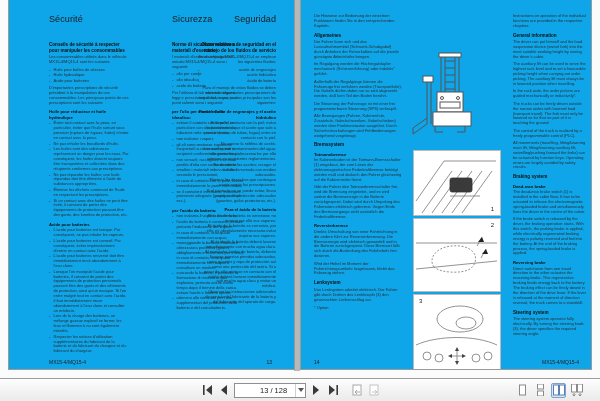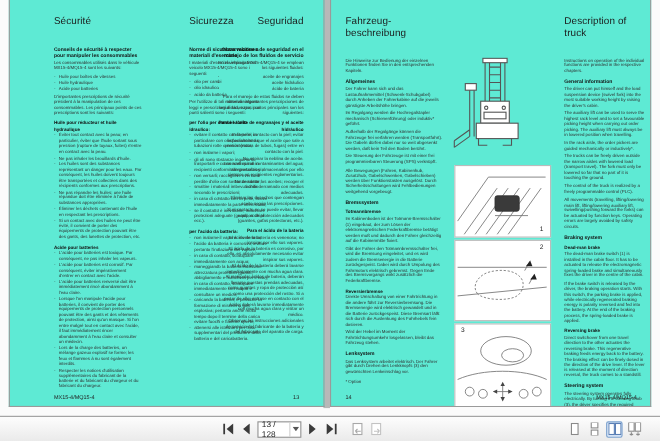--- a/index.html
+++ b/index.html
@@ -1,41 +1,41 @@
 <!DOCTYPE html>
 <html><head>
 <meta charset="utf-8">
 <style>
   html,body{margin:0;padding:0;}
   body{width:600px;height:401px;overflow:hidden;position:relative;background:#fbfbfb;
        font-family:"Liberation Sans",sans-serif;-webkit-font-smoothing:antialiased;}
   .viewer{position:absolute;left:0;top:0;width:600px;height:378px;background:#fbfbfb;}
   .spine{position:absolute;left:294px;top:0;width:6px;height:371px;background:#b8b8b8;}
-  .page{position:absolute;top:0;height:370px;background:#5eead4;border:1px solid #9a9a9a;border-top:none;overflow:hidden;box-sizing:border-box;}
+  .page{position:absolute;top:0;height:370px;background:#0ea5e9;border:1px solid #9a9a9a;border-top:none;overflow:hidden;box-sizing:border-box;}
   #page-left{left:8px;width:287px;}
   #page-right{left:300px;width:292px;}
   .page-title{font-size:9px;line-height:1.2;color:#1b1b1b;white-space:pre-line;letter-spacing:.1px;}
   .col{position:absolute;top:14px;}
   .col .page-title{margin-bottom:17px;}
   .h2{font-size:4.6px;font-weight:bold;color:#111;margin:4px 0 2px;line-height:1.25;}
   .h3{font-size:4.2px;font-weight:bold;color:#111;margin:3.5px 0 1.5px;line-height:1.25;}
   .p{font-size:4px;color:#2e2e2e;line-height:1.22;margin:0 0 2.6px;}
   .note{font-size:4px;color:#2e2e2e;margin-top:2px;}
   ul.bl{margin:0 0 2.6px;padding:0 0 0 4.5px;list-style:none;}
   ul.bl li{font-size:4px;color:#2e2e2e;line-height:1.22;position:relative;margin:0 0 .8px;}
   ul.bl li::before{content:"-";position:absolute;left:-4.5px;top:0;}
   .pg-footer{position:absolute;font-size:5px;color:#222;}
   .figbox{position:absolute;border:.5px solid #bbb;background:#fff;}
   .fig-label{position:absolute;font-size:6px;color:#222;}
   
   .toolbar{position:absolute;left:0;bottom:0;width:600px;height:23px;box-sizing:border-box;
            border-top:1px solid #9c9c9c;background:linear-gradient(#fdfdfd,#eaeaea);}
   .nav{position:absolute;left:200px;top:0;height:22px;display:flex;align-items:center;gap:3px;}
   .tbtn{width:14px;height:16px;display:flex;align-items:center;justify-content:center;border:none;background:transparent;padding:0;cursor:default;}
-  .pagebox{width:40px;height:15px;background:#fff;border:1px solid #8f8f8f;display:flex;align-items:center;box-sizing:border-box;}
+  .pagebox{width:72px;height:15px;background:#fff;border:1px solid #8f8f8f;display:flex;align-items:center;box-sizing:border-box;padding-left:22px;}
   .pagebox .val{flex:1;font-size:7.5px;color:#222;padding-left:3px;font-family:"Liberation Sans",sans-serif;}
   .pagebox .caret{width:9px;height:100%;display:flex;align-items:center;justify-content:center;border-left:1px solid #d0d0d0;}
   .viewmodes{position:absolute;right:16px;top:0;height:22px;display:flex;align-items:center;gap:3px;}
   .vm{width:15px;height:15px;display:flex;align-items:center;justify-content:center;border:1px solid transparent;border-radius:2px;box-sizing:border-box;background:transparent;padding:0;}
   .vm.active{background:#d7e5f7;border-color:#7da2ce;}
 </style>
 </head>
 <body>
 
 <div class="viewer">
@@ -134,22 +134,20 @@
             <li>Observar las instrucciones adicionales de servicio del fabricante de la batería y del fabricante del aparato de carga.</li>
           </ul>
         </div>
     </div>
     <span class="pg-footer" style="left:40px;bottom:4px;">MX15-4/MQ15-4</span>
     <span class="pg-footer" style="right:22px;bottom:4px;">13</span>
   </div>
 
   <div class="page" id="page-right">
     <div class="col" style="left:13px;width:88px;">
-      <div class="page-title">Fahrzeug-
-beschreibung</div>
       <div>
           <div class="p">Die Hinweise zur Bedienung der einzelnen Funktionen finden Sie in den entsprechenden Kapiteln.</div>
           <div class="h2">Allgemeines</div>
           <div class="p">Der Fahrer kann sich und das Lastaufnahmemittel (Schwenk-Schubgabel) durch Anheben der Fahrerkabine auf die jeweils günstigste Arbeitshöhe bringen.</div>
           <div class="p">Im Regalgang werden die Hochregalstapler mechanisch (Schienenführung) oder induktiv* geführt.</div>
           <div class="p">Außerhalb der Regalgänge können die Fahrzeuge frei verfahren werden (Transportfahrt). Die Gabeln dürfen dabei nur so weit abgesenkt werden, daß kein Teil den Boden berührt.</div>
           <div class="p">Die Steuerung der Fahrzeuge ist mit einer frei programmierbaren Steuerung (SPS) verknüpft.</div>
           <div class="p">Alle Bewegungen (Fahren, Kabinenhub, Zusatzhub, Gabelschwenken, Gabelschieben) werden über Funktionstasten ausgelöst. Durch Sicherheitsschaltungen wird Fehlbedienungen weitgehend vorgebeugt.</div>
           <div class="h2">Bremssystem</div>
           <div class="h3">Totmannbremse</div>
@@ -157,22 +155,20 @@
           <div class="p">Gibt der Fahrer den Totmannbremsschalter frei, wird die Bremsung eingeleitet, und es wird zudem die Bremsenergie in die Batterie zurückgespeist. Dabei wird durch Umpolung des Fahrmotors elektrisch gebremst. Gegen Ende des Bremsvorgangs wirkt zusätzlich die Federkraftbremse.</div>
           <div class="h3">Reversierbremse</div>
           <div class="p">Direkte Umschaltung von einer Fahrtrichtung in die andere führt zur Reversierbremsung. Die Bremsenergie wird elektrisch gewandelt und in die Batterie zurückgespeist. Diese Bremsart läßt sich durch die Auslenkung des Fahrhebels fein dosieren.</div>
           <div class="p">Wird der Hebel im Moment der Fahrtrichtungsumkehr losgelassen, bleibt das Fahrzeug stehen.</div>
           <div class="h2">Lenksystem</div>
           <div class="p">Das Lenksystem arbeitet elektrisch. Der Fahrer gibt durch Drehen des Lenkknopfs (3) den gewünschten Lenkeinschlag vor.</div>
           <div class="note">* Option</div>
         </div>
     </div>
     <div class="col" style="left:212px;width:74px;">
-      <div class="page-title">Description of
-truck</div>
       <div>
           <div class="p">Instructions on operation of the individual functions are provided in the respective chapters.</div>
           <div class="h2">General information</div>
           <div class="p">The driver can put himself and the load suspension device (swivel fork) into the most suitable working height by raising the driver's cabin.</div>
           <div class="p">The auxiliary lift can be used to serve the highest rack level and to set a favourable picking height when carrying out order picking. The auxiliary lift must always be in lowered position when travelling.</div>
           <div class="p">In the rack aisle, the order pickers are guided mechanically or inductively*.</div>
           <div class="p">The trucks can be freely driven outside the narrow aisles with lowered load (transport travel). The fork must only be lowered so far that no part of it is touching the ground.</div>
           <div class="p">The control of the truck is realized by a freely programmable control (PLC).</div>
           <div class="p">All movements (travelling, lifting/lowering main lift, lifting/lowering auxiliary lift, swivelling/pushing forward the forks) can be actuated by function keys. Operating errors are largely avoided by safety circuits.</div>
           <div class="h2">Braking system</div>

